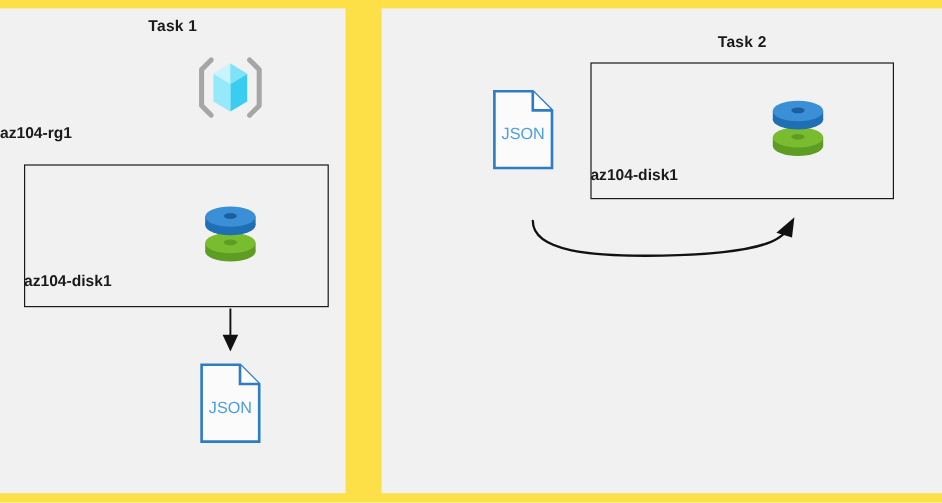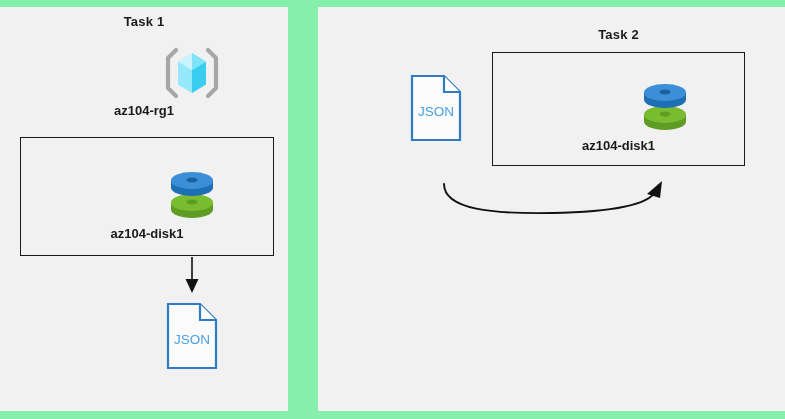--- a/index.html
+++ b/index.html
@@ -4,21 +4,21 @@
 <style>
   html, body {
     margin: 0;
     padding: 0;
     background: #ffffff;
   }
   #canvas {
     position: relative;
     width: 785px;
     height: 419px;
-    background: #86efac;
+    background: #fde047;
     font-family: "Liberation Sans", sans-serif;
     overflow: hidden;
   }
   .panel {
     position: absolute;
     background: #f1f1f1;
   }
   #panel-left  { left: 0px;   top: 7px; width: 288px; height: 404px; }
   #panel-right { left: 318px; top: 7px; width: 467px; height: 404px; }
 
@@ -41,21 +41,21 @@
     box-sizing: border-box;
   }
   #task1-box { left: 20px;  top: 137px; width: 254px; height: 119px; }
   #task2-box { left: 492px; top: 52px;  width: 253px; height: 114px; }
 
   .caption {
     position: absolute;
     font-size: 13px;
     font-weight: bold;
     color: #1a1a1a;
-    text-align: center;
+    text-align: left;
     white-space: nowrap;
   }
   #rg-caption       { left: 0px;   top: 103px; width: 288px; }
   #disk1-caption    { left: 20px;  top: 226px; width: 254px; }
   #create-caption   { left: 0px;   top: 379px; width: 288px; }
   #edit-caption     { left: 330px; top: 148px; width: 128px; }
   #disk2-caption    { left: 492px; top: 138px; width: 253px; }
   #deploy-caption   { left: 406px; top: 223px; width: 212px; }
 
   .icon-wrap { position: absolute; margin-left: 42px; }

